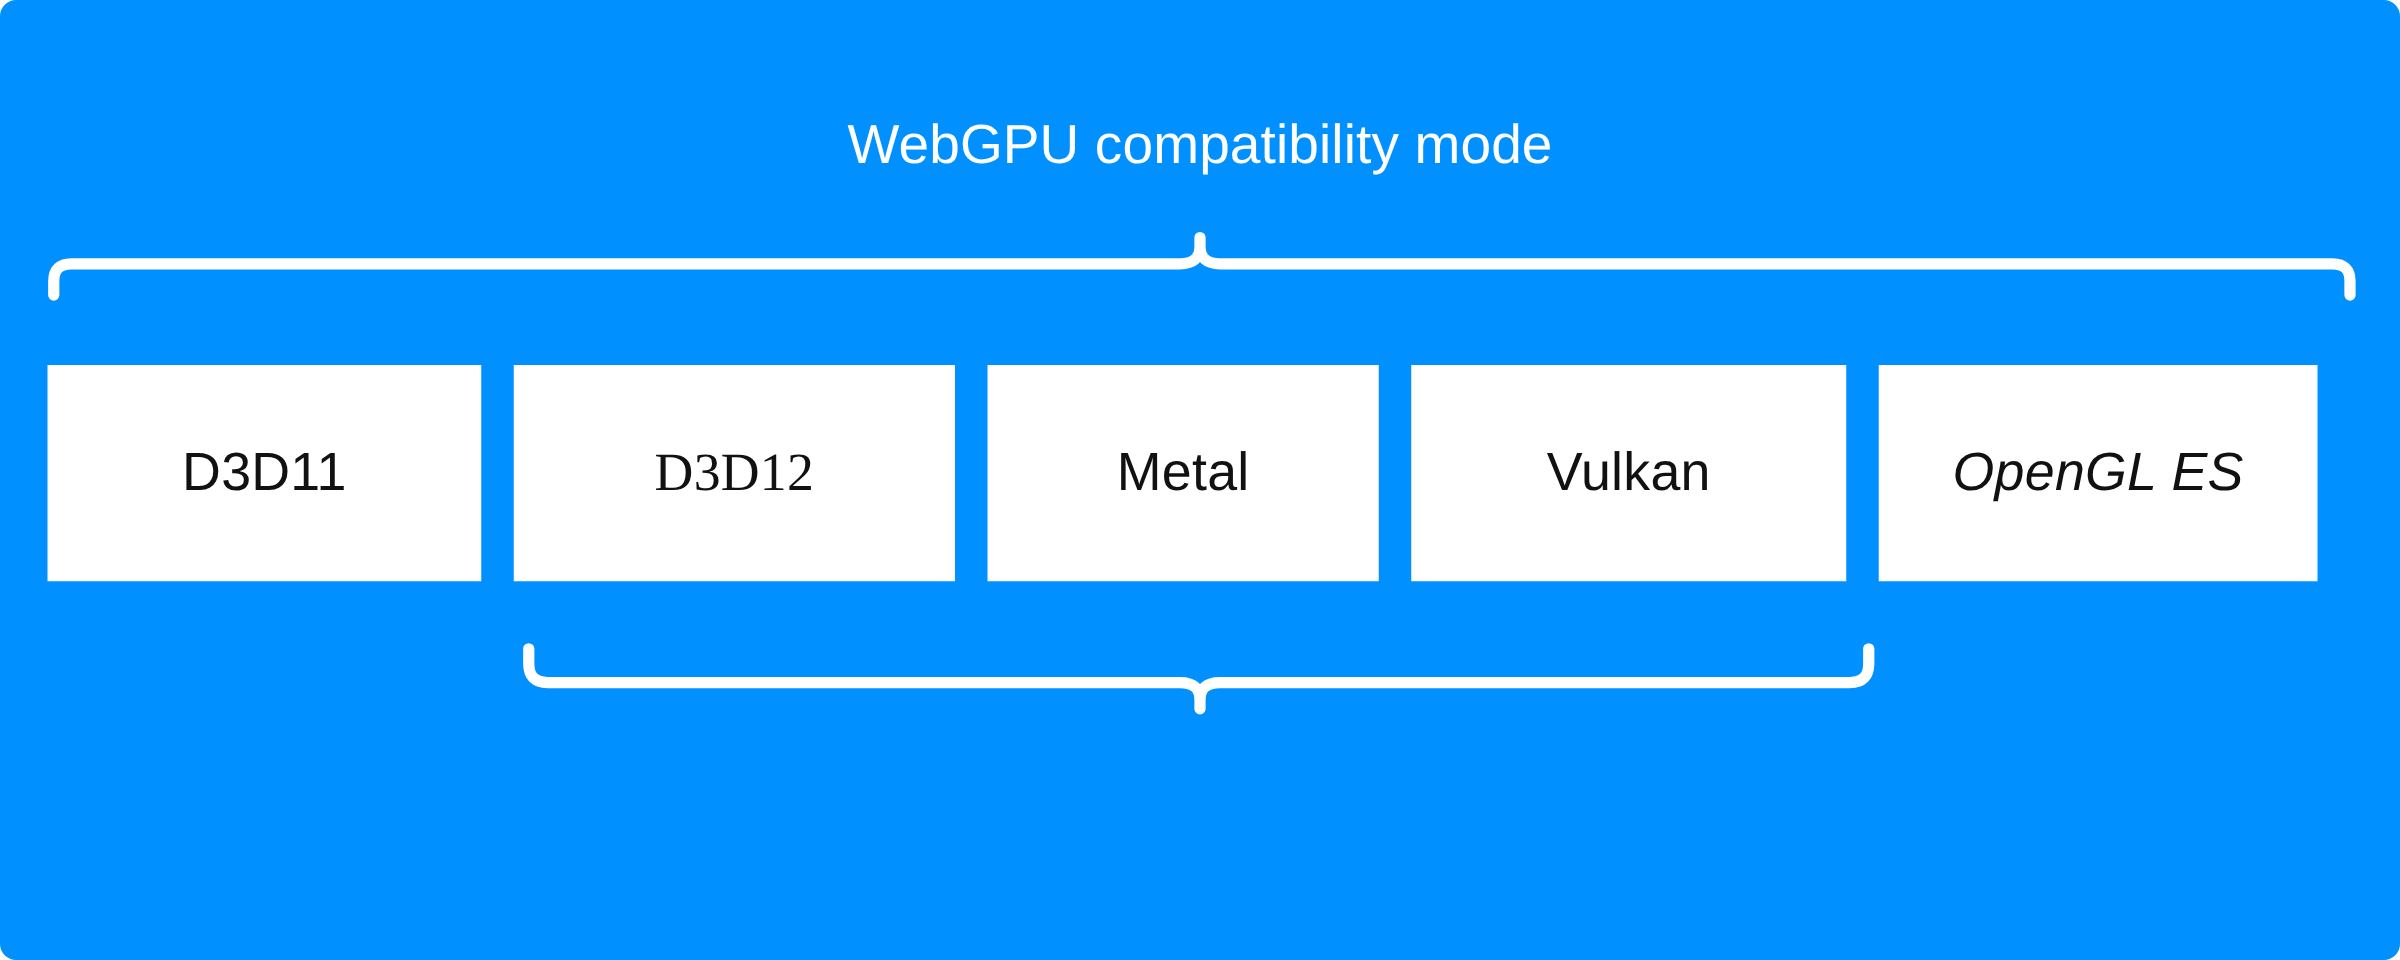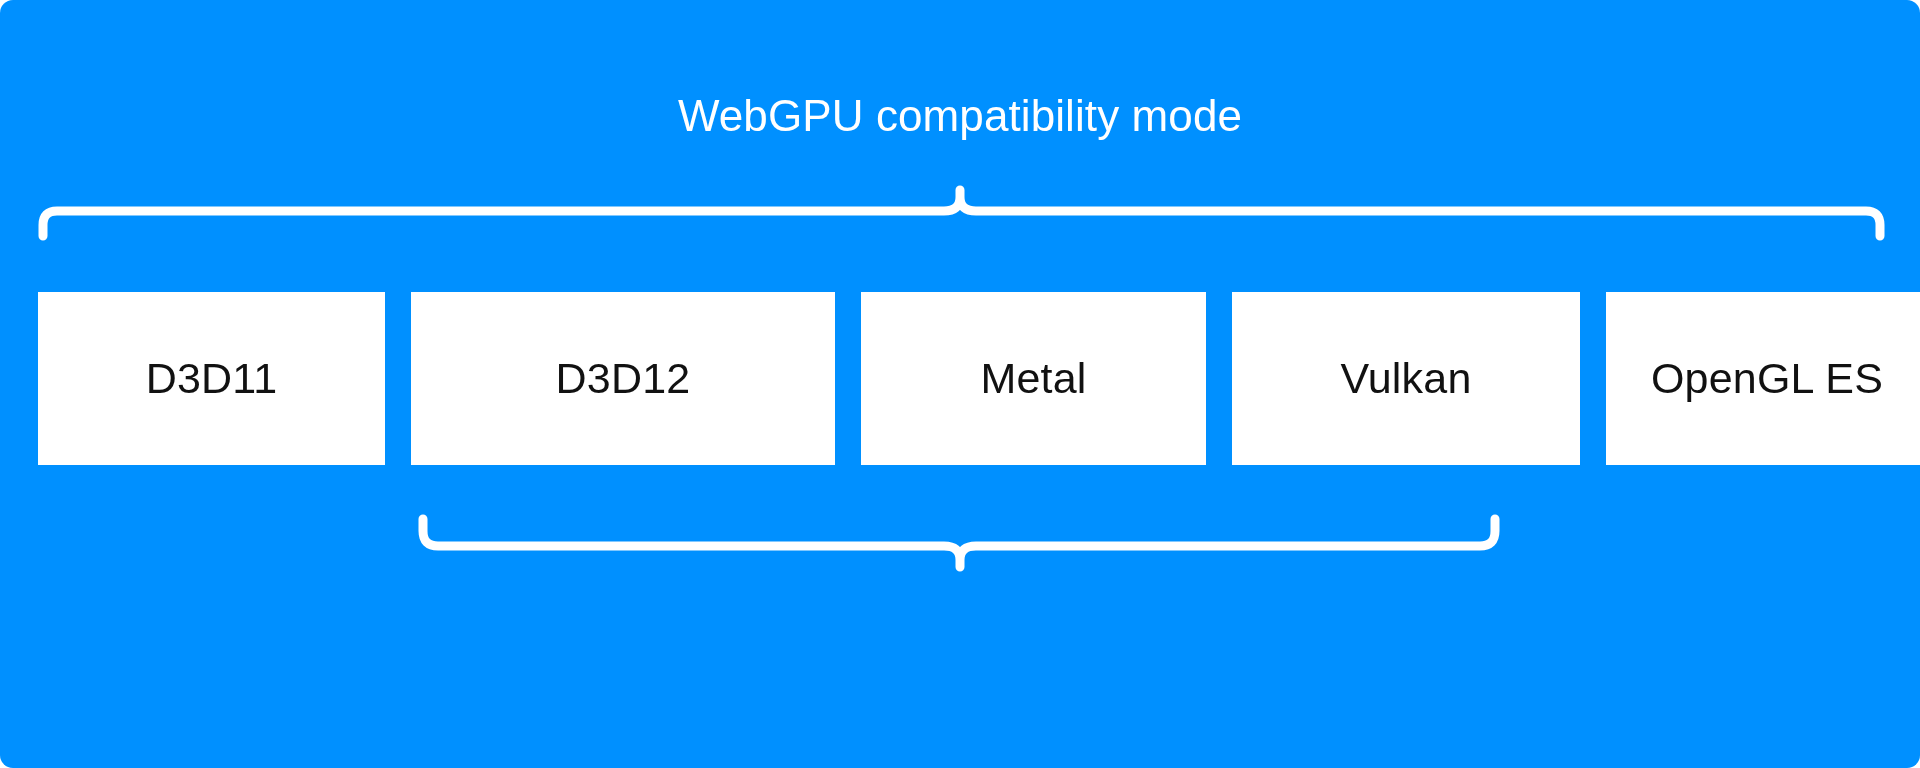--- a/index.html
+++ b/index.html
@@ -95,24 +95,24 @@
     color: #111111;
     font-size: 43px;
     font-weight: 400;
     letter-spacing: 0.2px;
     line-height: 1;
     white-space: nowrap;
   }
 
   
   .api-box.w1 { width: 347px; }
-  .api-box.w2 { width: 424px; }
-  .api-box.w3 { width: 345px; text-align: center; }
+  .api-box.w2 { width: 353px; font-family: Liberation Serif, serif; }
+  .api-box.w3 { width: 313px; text-align: center; }
   .api-box.w4 { width: 348px; }
-  .api-box.w5 { width: 322px; }
+  .api-box.w5 { width: 351px; font-style: italic; }
 </style>
 </head>
 <body>
 
 <div id="stage" style="background: rgb(0, 144, 255);">
 
   <div class="caption-top">WebGPU compatibility mode</div>
 
   <svg class="brace-layer" viewBox="0 0 1920 768" width="1920" height="768" aria-hidden="true">
     <path class="brace-path" d="M 43 236

